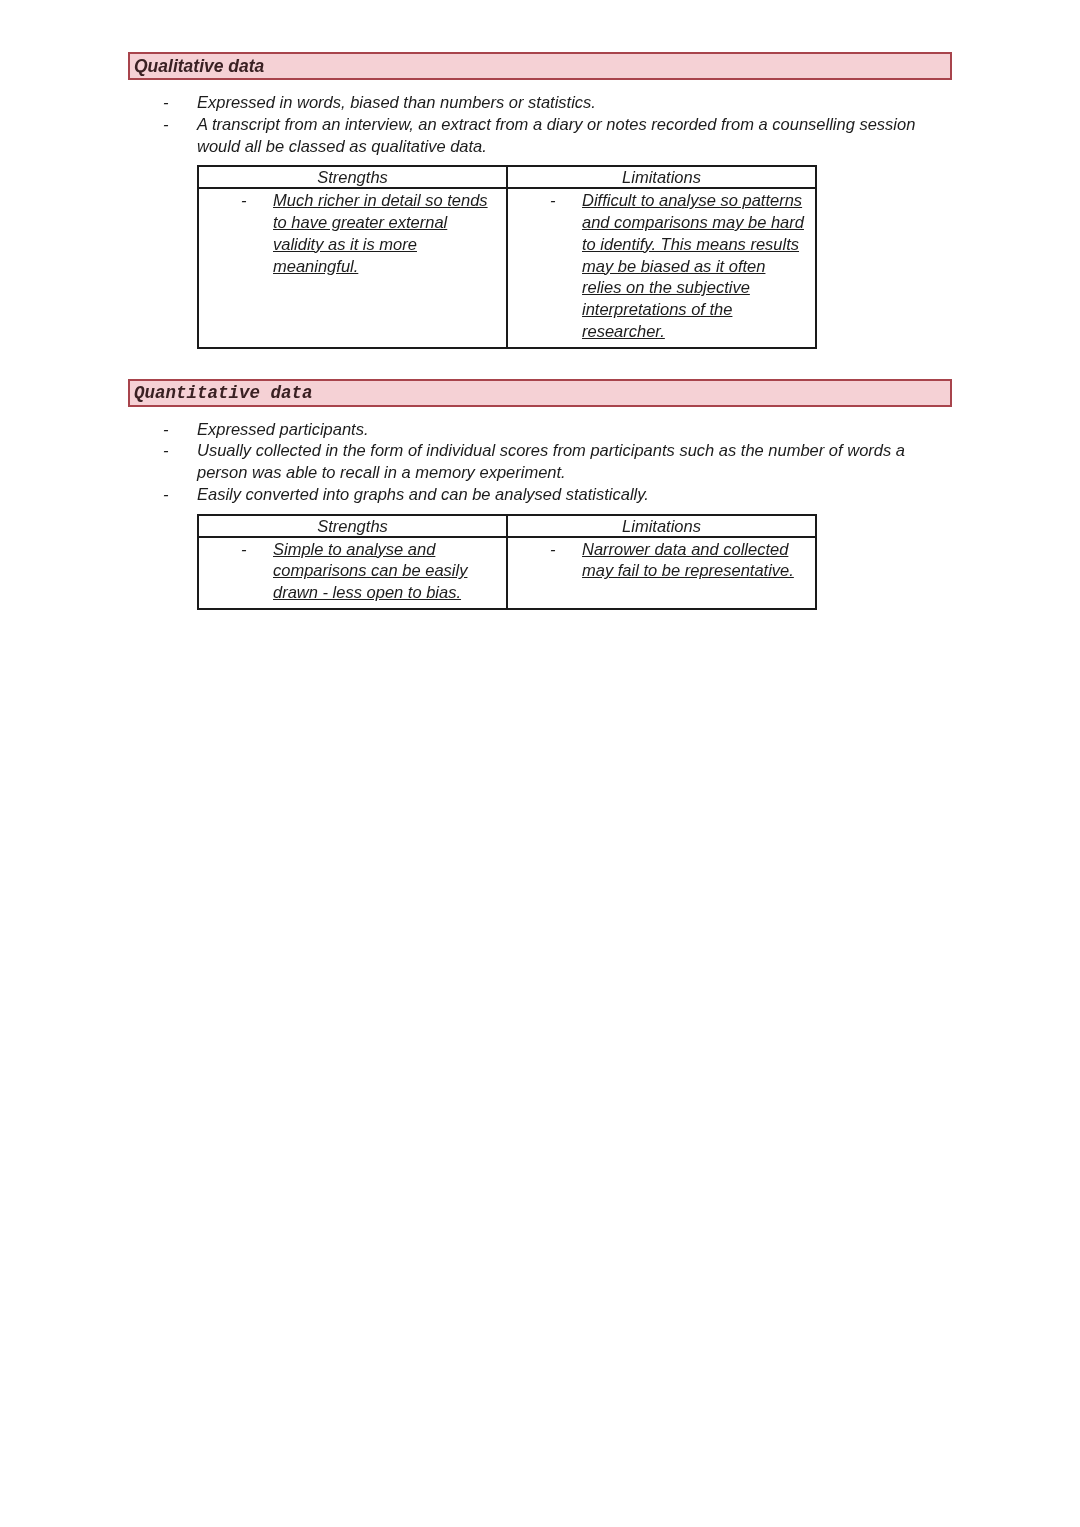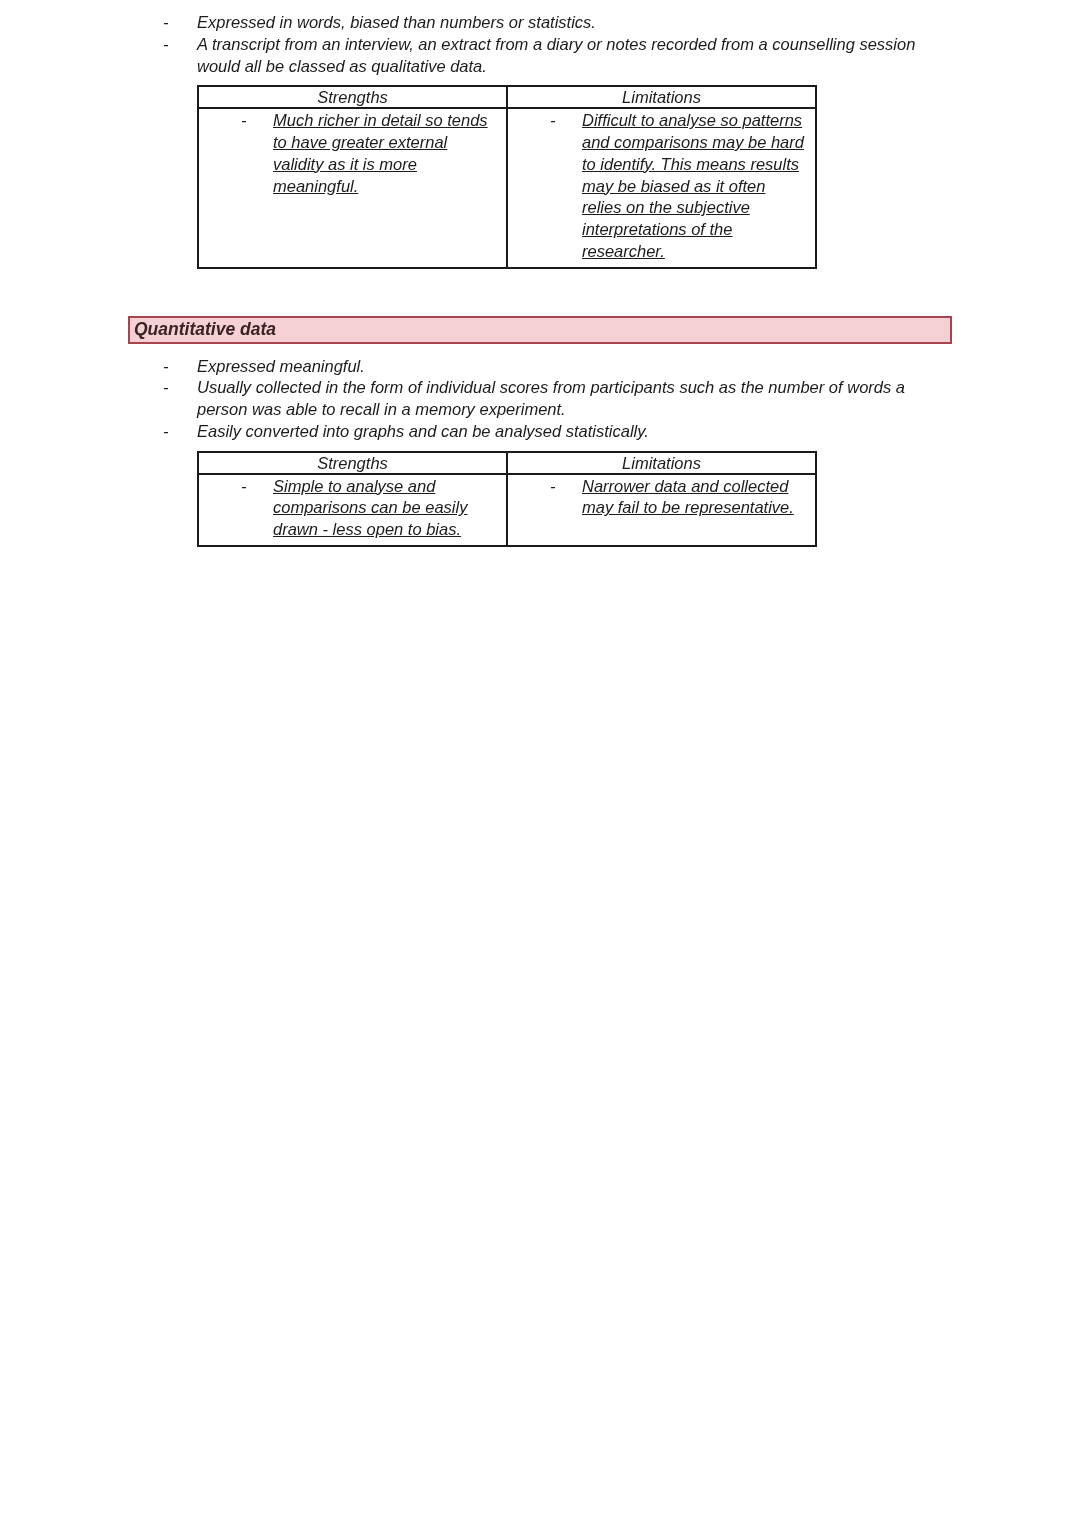--- a/index.html
+++ b/index.html
@@ -47,21 +47,21 @@
     display: flex; align-items: center;
     padding-left: 4px;
   }
   .section-bar .section-title {
     font-size: 17.5px;
     font-weight: bold;
     color: var(--section-text, #3A2123);
     white-space: nowrap;
   }
   .bar-1 { margin-top: 52px; }
-  .bar-2 { margin-top: 47px; }
+  .bar-2 { margin-top: 30px; font-family: Liberation Mono, monospace; }
 
   
   .bullets { margin-left: 128px; margin-top: 12px; width: 815px; }
   .bullet { display: flex; font-size: 16.5px; line-height: 1.32; }
   .bullet .dash { width: 34px; margin-left: 35px; flex: none; }
   .bullet .btxt { flex: 1; max-width: 743px; }
 
   
   .sl-table {
     margin-left: 197px; margin-top: 8px;
@@ -88,20 +88,23 @@
   .cell-item .itxt { flex: 1; text-decoration: underline; }
   .t1 td { height: 120px; }
   .t2 td { height: 62px; }
 </style>
 </head>
 <body>
 
 <div class="page">
 
 
+  <div class="section-bar bar-1">
+    <span class="section-title">Qualitative data</span>
+  </div>
 
   <div class="bullets">
     <div class="bullet">
       <span class="dash">-</span>
       <span class="btxt">Expressed in words, biased than numbers or statistics.</span>
     </div>
     <div class="bullet">
       <span class="dash">-</span>
       <span class="btxt">A transcript from an interview, an extract from a diary or notes recorded from a counselling session would all be classed as qualitative data.</span>
     </div>
@@ -132,21 +135,21 @@
     </tbody>
   </table>
 
   <div class="section-bar bar-2">
     <span class="section-title">Quantitative data</span>
   </div>
 
   <div class="bullets">
     <div class="bullet">
       <span class="dash">-</span>
-      <span class="btxt">Expressed meaningful.</span>
+      <span class="btxt">Expressed participants.</span>
     </div>
     <div class="bullet">
       <span class="dash">-</span>
       <span class="btxt">Usually collected in the form of individual scores from participants such as the number of words a person was able to recall in a memory experiment.</span>
     </div>
     <div class="bullet">
       <span class="dash">-</span>
       <span class="btxt">Easily converted into graphs and can be analysed statistically.</span>
     </div>
   </div>

